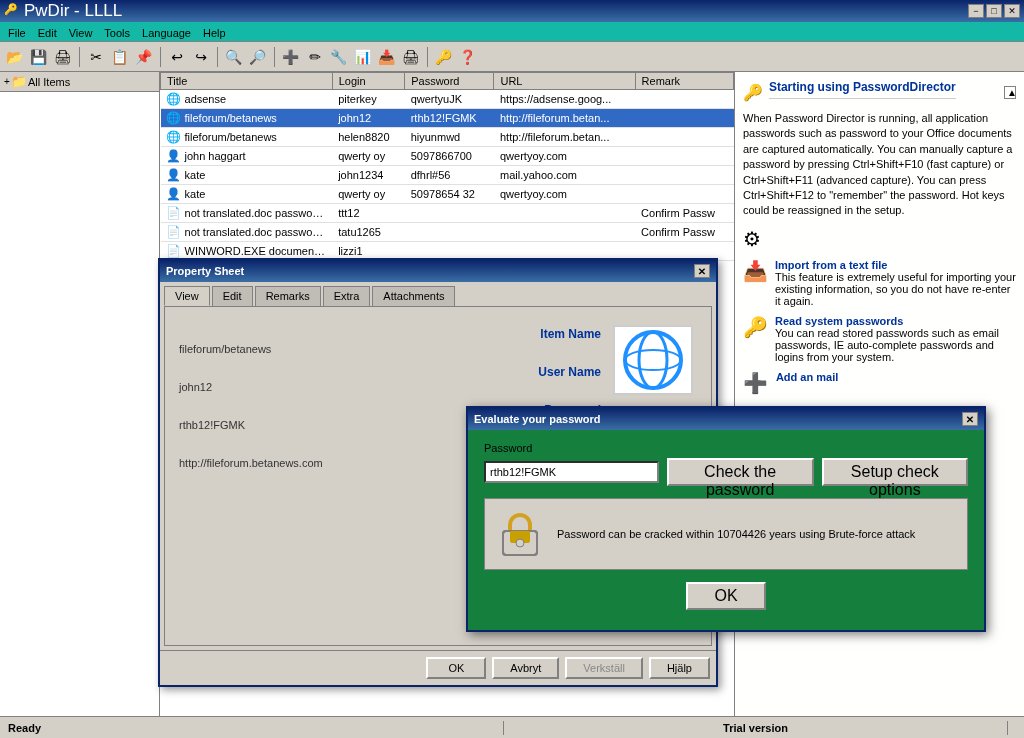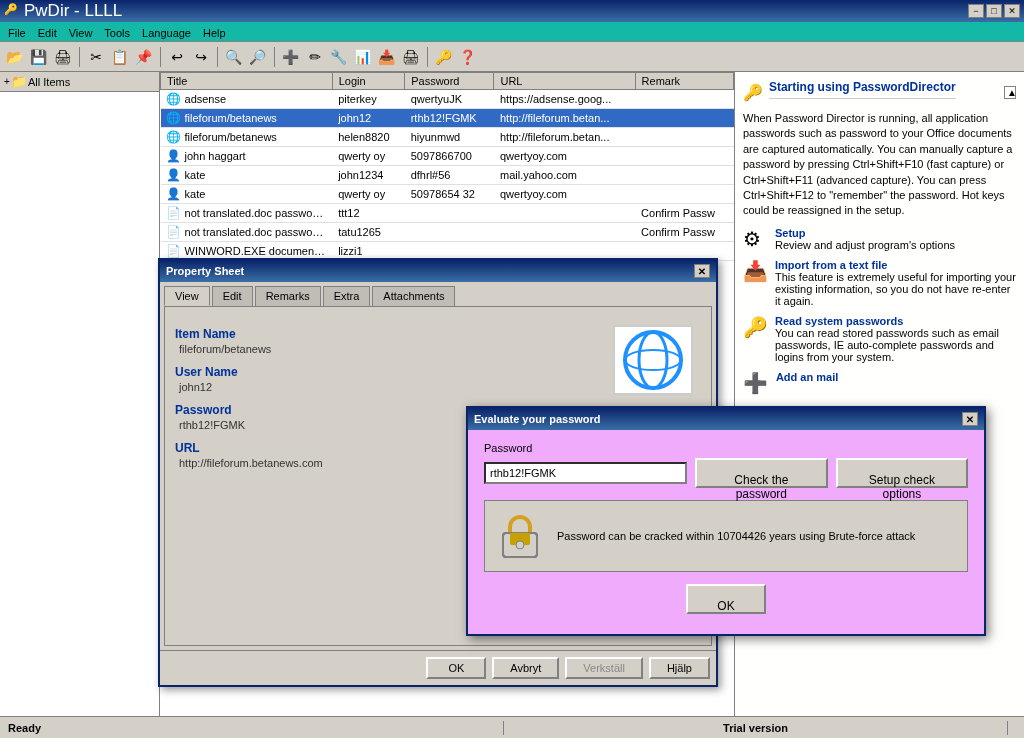--- a/index.html
+++ b/index.html
@@ -175,65 +175,65 @@
     .dialog-property-left { flex: 1; padding: 0; }
     .dialog-property-right { width: 100px; display: flex; align-items: flex-start; justify-content: flex-end; padding: 8px; }
     .ie-logo {
       width: 80px; height: 70px;
       border: 2px solid #ccc;
       display: flex; align-items: center; justify-content: center;
       background: white;
       font-size: 40px;
     }
 
-    .property-label { font-weight: bold; font-size: 12px; color: #003399; margin-top: 10px; margin-bottom: 2px; }
+    .property-label { font-weight: bold; font-size: 12px; color: #003399; margin-top: 10px; margin-bottom: 2px; text-align: right; }
     .property-value { margin-left: 4px; color: #333; }
 
     .dialog-footer { display: flex; justify-content: flex-end; gap: 6px; padding: 6px; border-top: 1px solid #808080; }
     .dialog-btn {
       padding: 3px 16px;
       background: #d4d0c8;
       border: 2px solid;
       border-color: #ffffff #808080 #808080 #ffffff;
       cursor: pointer;
       font-size: 11px;
       min-width: 60px;
     }
     .dialog-btn:disabled { color: #888; cursor: default; }
 
     
     .dialog-eval {
       position: absolute;
       top: 406px;
       left: 466px;
       width: 520px;
-      background: #f0abfc;
+      background: #15803d;
       border: 2px solid #0a246a;
       box-shadow: 3px 3px 10px rgba(0,0,0,0.5);
       z-index: 20;
     }
     .eval-body { padding: 12px 16px; }
     .eval-label { margin-bottom: 4px; font-size: 11px; }
     .eval-row { display: flex; align-items: center; gap: 8px; margin-bottom: 12px; }
     .eval-input {
       width: 210px;
       height: 22px;
       border: 2px inset #808080;
       background: white;
       padding: 2px 4px;
       font-size: 11px;
       color: #000;
     }
     .eval-btn {
-      padding: 13px 12px;
+      padding: 3px 12px;
       background: #d4d0c8;
       border: 2px solid;
       border-color: #ffffff #808080 #808080 #ffffff;
       cursor: pointer;
-      font-size: 12px;
+      font-size: 16px;
       height: 28px;
     }
     .eval-result-area {
       background: #d4d0c8;
       border: 1px solid #808080;
       padding: 10px;
       display: flex;
       align-items: center;
       gap: 12px;
       min-height: 70px;
@@ -385,24 +385,20 @@
 
   <div class="right-panel">
     <div style="display:flex; align-items:center; margin-bottom:6px;">
       <span style="font-size:16px; margin-right:6px;">🔑</span>
       <h3>Starting using PasswordDirector</h3>
       <span style="width:12px; cursor:pointer; margin-left:auto; font-size:10px; border:1px solid #808080; padding:0 2px;">▲</span>
     </div>
     <p>When Password Director is running, all application passwords such as password to your Office documents are captured automatically. You can manually capture a password by pressing Ctrl+Shift+F10 (fast capture) or Ctrl+Shift+F11 (advanced capture). You can press Ctrl+Shift+F12 to "remember" the password. Hot keys could be reassigned in the setup.</p>
     <div class="section">
       <div class="section-icon">⚙</div>
-      <div>
-        <div class="section-title">Setup</div>
-        <div>Review and adjust program's options</div>
-      </div>
     </div>
     <div class="section">
       <div class="section-icon">📥</div>
       <div>
         <div class="section-title">Import from a text file</div>
         <div>This feature is extremely useful for importing your existing information, so you do not have re-enter it again.</div>
       </div>
     </div>
     <div class="section">
       <div class="section-icon">🔑</div>

